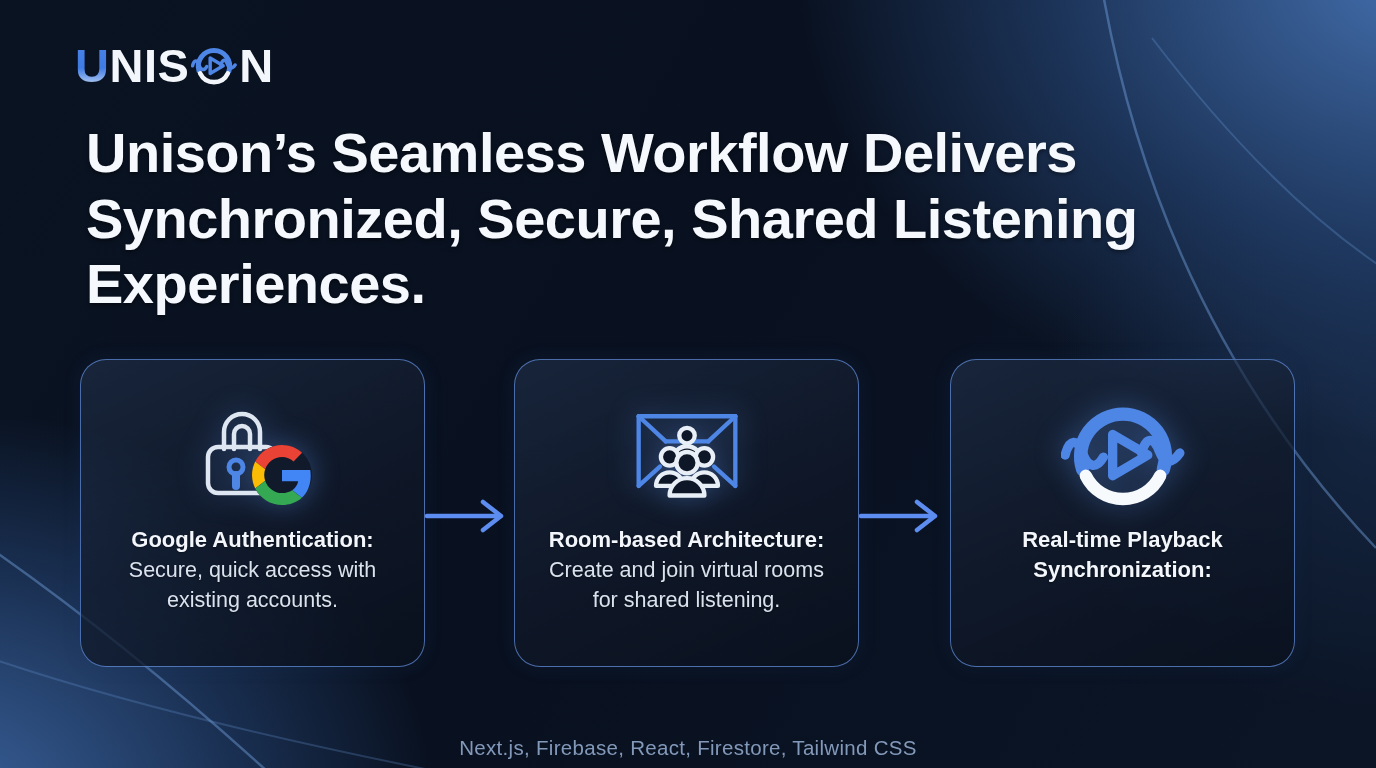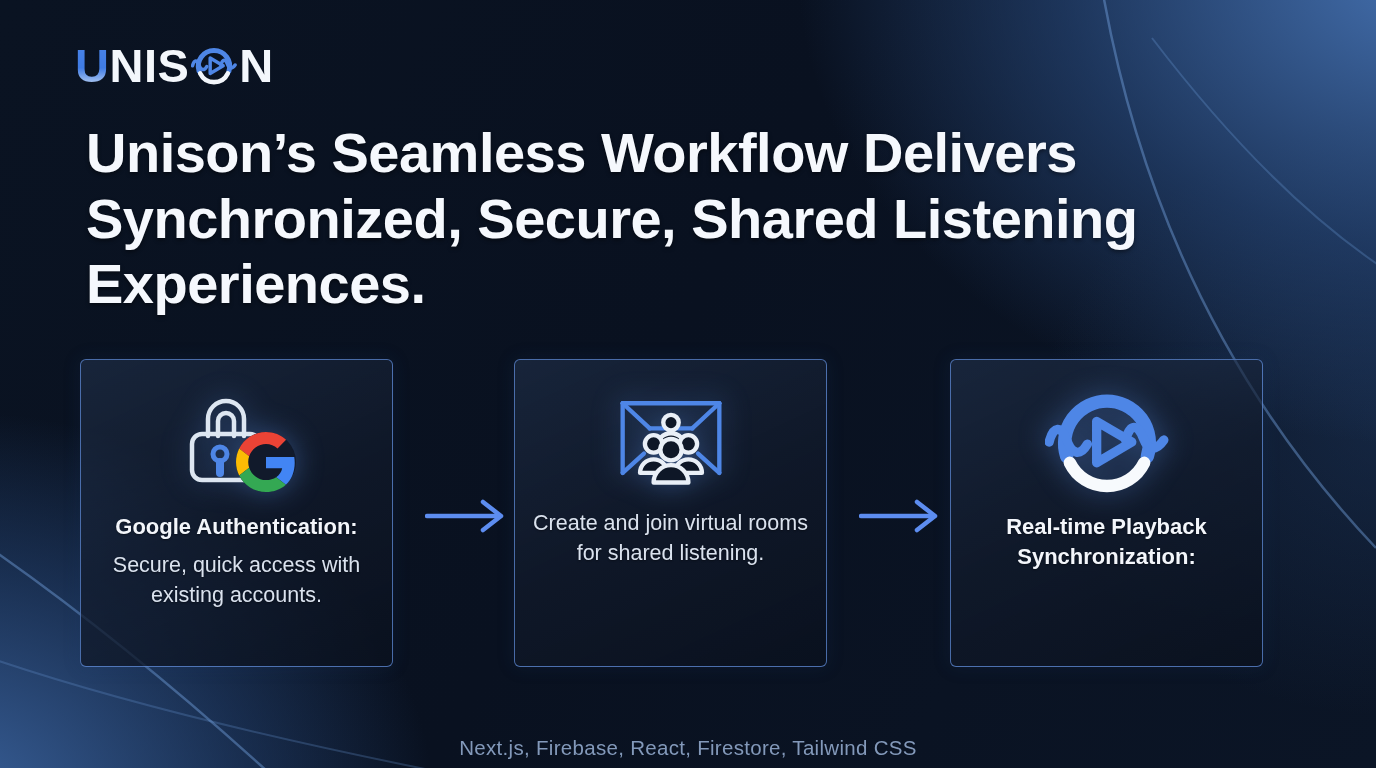--- a/index.html
+++ b/index.html
@@ -35,44 +35,44 @@
     margin: 8px;
     font-size: 56px; font-weight: bold; line-height: 1.17;
     letter-spacing: -0.5px;
     color: #f5f8fd;
     white-space: pre-line;
     text-shadow: 0 2px 4px rgba(0,0,0,0.45);
   }
 
   
   .card {
-    position: absolute; top: 359px; width: 313px; height: 308px;
+    position: absolute; top: 359px; width: 345px; height: 308px;
     box-sizing: border-box;
     border: 1.5px solid rgba(100,145,225,0.7);
-    border-radius: 6px;
+    border-radius: 26px;
     background: linear-gradient(155deg, rgba(46,66,98,0.40) 0%, rgba(18,27,44,0.72) 50%, rgba(10,17,30,0.82) 100%);
     box-shadow: 0 0 18px rgba(30,60,110,0.18);
     display: flex; flex-direction: column; align-items: center;
-    padding-top: 20px;
+    padding-top: 33px;
   }
   .card1 { left: 80px; }
   .card2 { left: 514px; }
   .card3 { left: 950px; }
   .icon-box {
     height: 120px; display: flex; align-items: center; justify-content: center;
     filter: drop-shadow(0 0 14px rgba(86,136,216,0.45));
   }
   .card-title {
     margin: 12px 0 0 0;
     font-size: 22px; font-weight: bold; line-height: 30px;
     color: #f3f6fb; text-align: center; white-space: pre-line;
     text-shadow: 0 1px 2px rgba(0,0,0,0.4);
   }
   .card-body {
-    margin: 8px; font-size: 21.5px; line-height: 30px;
+    margin: 0; font-size: 21.5px; line-height: 30px;
     color: #dae2ee; text-align: center; white-space: pre-line;
     text-shadow: 0 1px 2px rgba(0,0,0,0.4);
   }
 
   .arrow { position: absolute; top: 496px; }
   .arrow1 { left: 425px; }
   .arrow2 { left: 859px; }
 
   
   .lock-wrap { position: relative; width: 122px; height: 108px; }
@@ -162,20 +162,21 @@
         <path d="M45,60 a15,15 0 0 1 30,0 Z"></path>
         <circle cx="42" cy="56" r="9"></circle>
         <path d="M28,86 a14,14 0 0 1 28,0 Z"></path>
         <circle cx="78" cy="56" r="9"></circle>
         <path d="M64,86 a14,14 0 0 1 28,0 Z"></path>
         <circle cx="60" cy="62" r="11"></circle>
         <path d="M42,96 a18,18 0 0 1 36,0 Z"></path>
       </g>
     </svg>
   </div>
+  <p class="card-title">Room-based Architecture:</p>
   <p class="card-body">Create and join virtual rooms
 for shared listening.</p>
 </div>
 
 <svg class="arrow arrow2" width="88" height="40" viewBox="0 0 88 40">
   <path d="M2,20 H72" stroke="#5d8df0" stroke-width="4.5" stroke-linecap="round"></path>
   <path d="M58,6 L76,20 L58,34" fill="none" stroke="#5d8df0" stroke-width="4.5" stroke-linecap="round" stroke-linejoin="round"></path>
 </svg>
 
 <div class="card card3">

